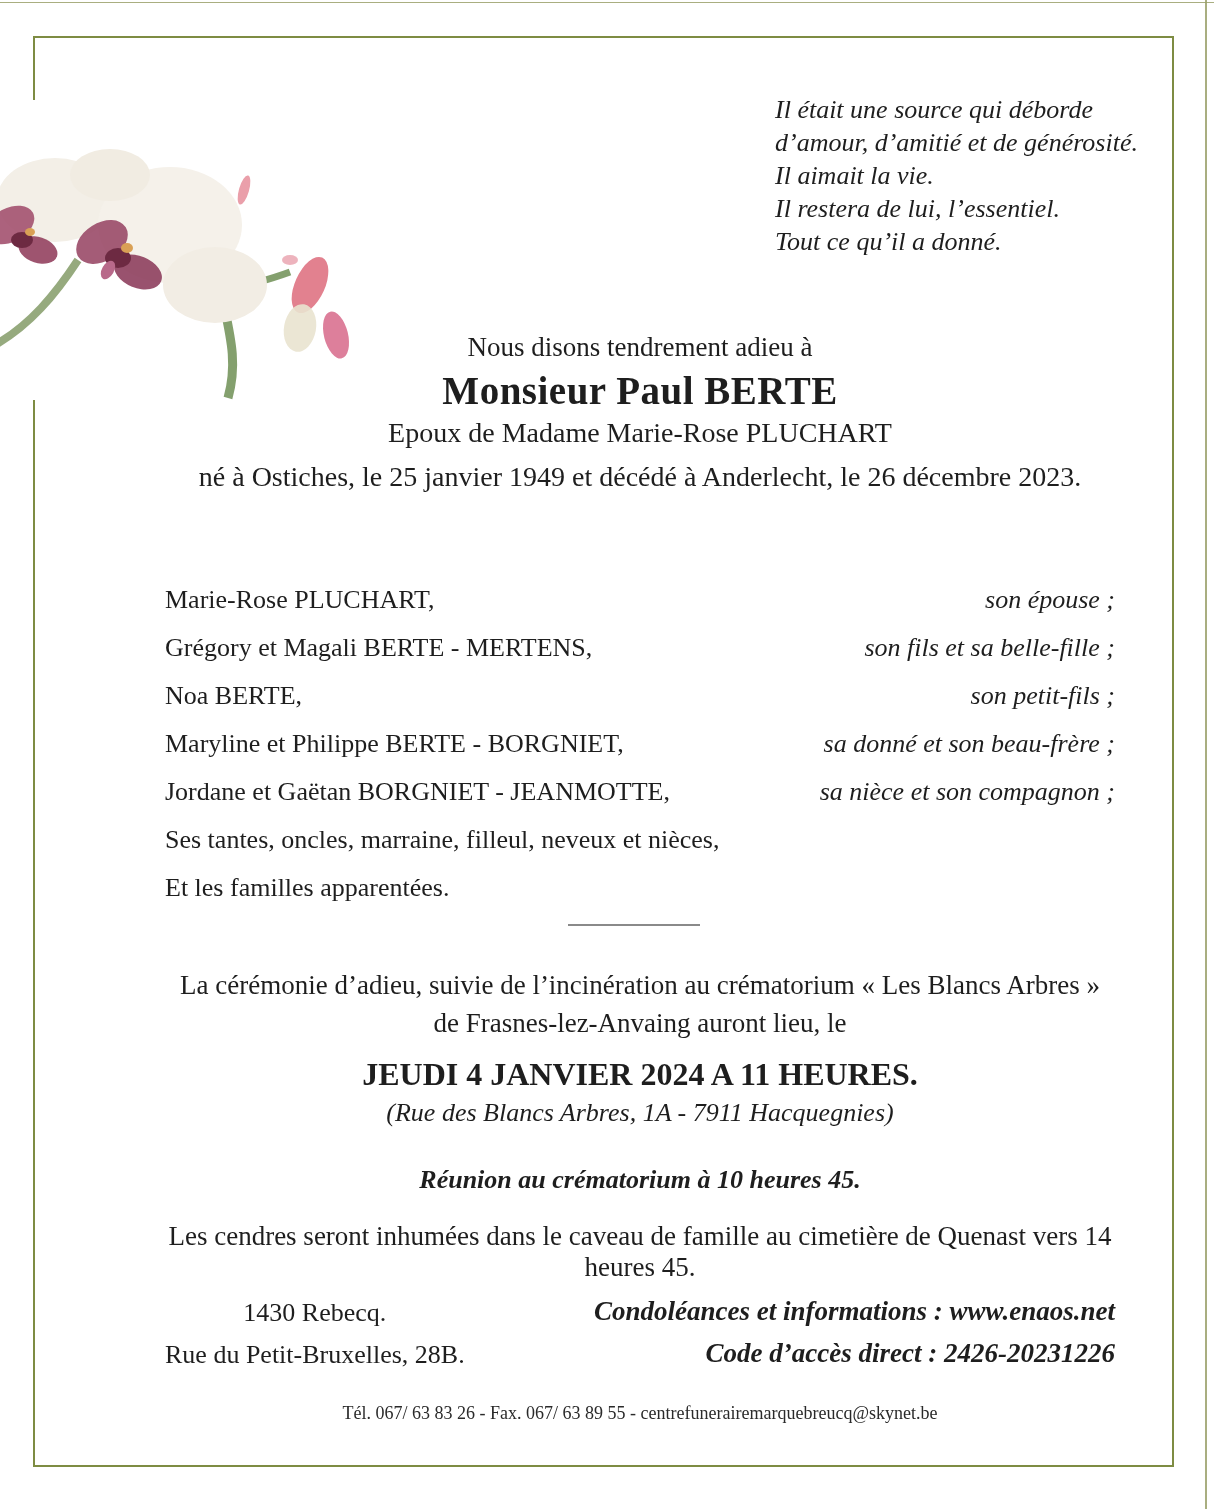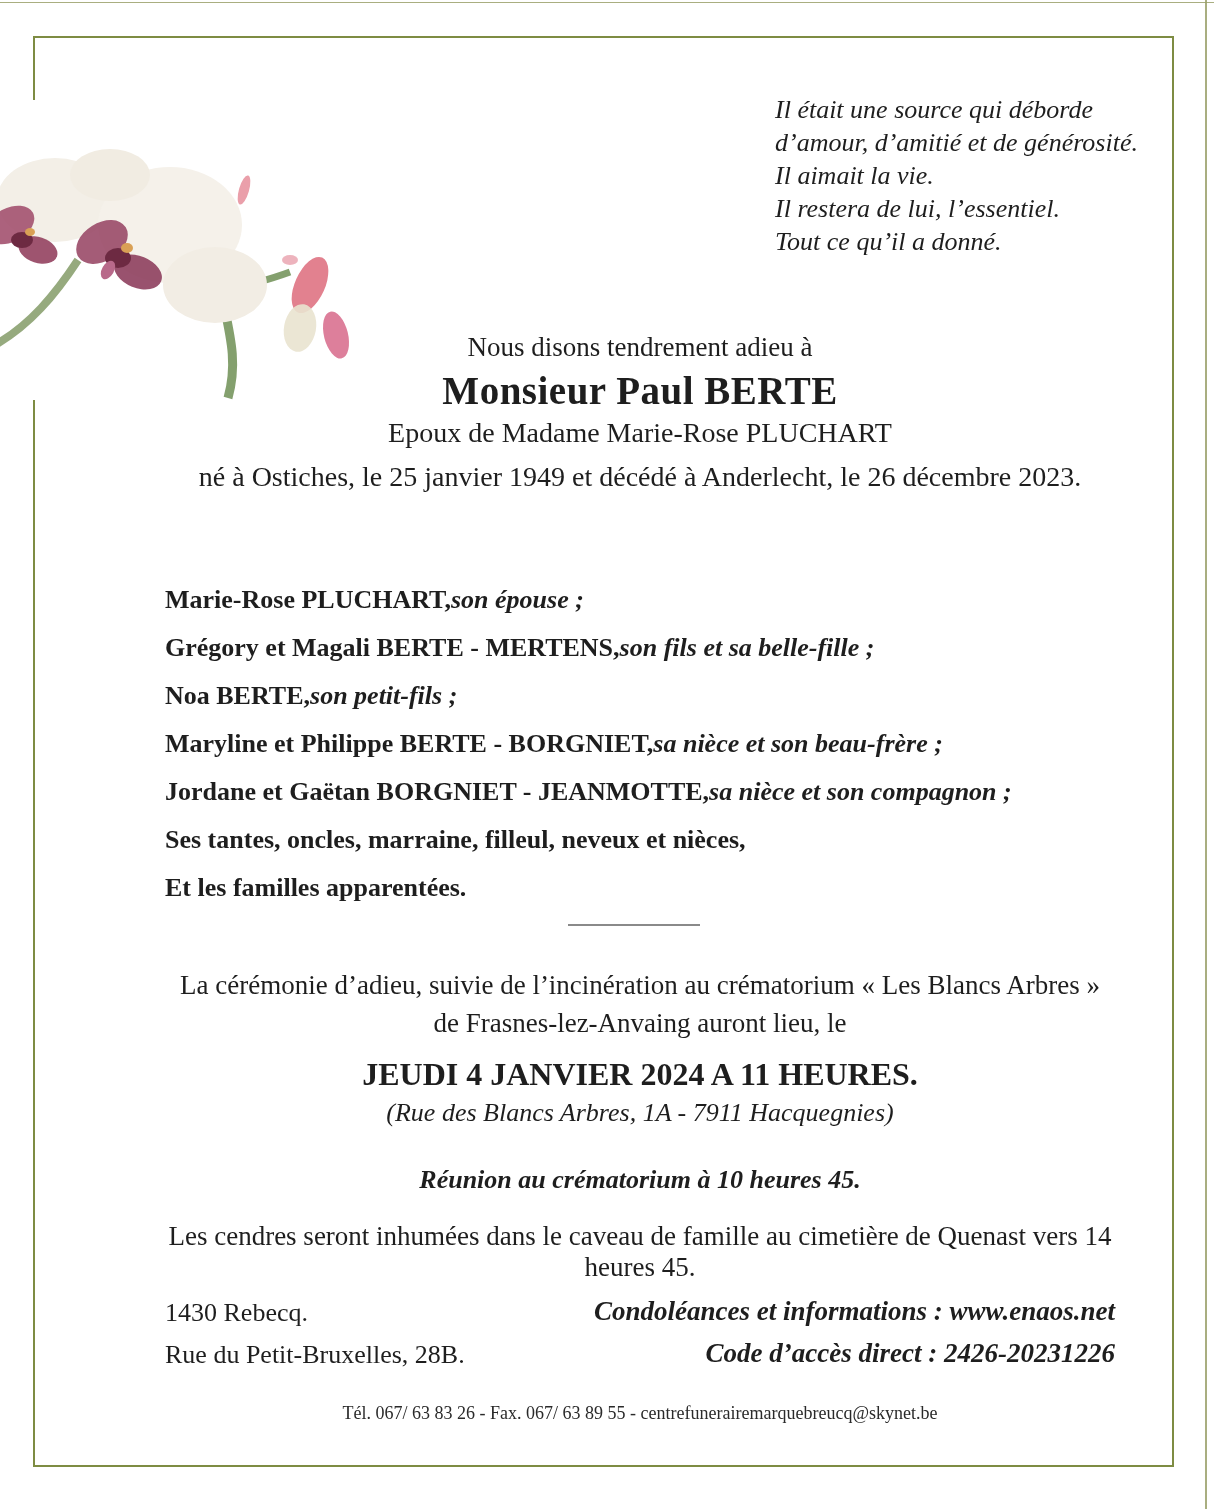--- a/index.html
+++ b/index.html
@@ -33,30 +33,30 @@
     text-align:left;
   }
   
   .col{position:absolute;left:165px;width:950px;text-align:center;}
   .intro{top:332px;font-size:27px;font-family:Liberation Serif, serif;}
   .name{top:368px;font-size:39px;font-weight:bold;letter-spacing:.5px;}
   .epoux{top:417px;font-size:28px;}
   .life{top:461px;font-size:28px;}
   .invite{top:521px;font-size:27px;font-style:italic;text-align:left;padding-left:92px;box-sizing:border-box;}
   .family{top:576px;}
-  .family .row{display:flex;justify-content:flex-start;height:48px;line-height:48px;font-size:26px;font-weight:bold;}
+  .family .row{display:flex;justify-content:space-between;height:48px;line-height:48px;font-size:26px;}
   .family .names{text-align:left;white-space:nowrap;}
   .family .relation{text-align:right;font-style:italic;white-space:nowrap;}
   .divider{position:absolute;left:568px;top:924px;width:132px;height:2px;background:#8a8a8a;}
   .ceremony{top:966px;font-size:27px;line-height:38px;}
   .bigdate{top:1056px;font-size:32px;font-weight:bold;}
   .addr-paren{top:1098px;font-size:26px;font-style:italic;}
   .reunion{top:1165px;font-size:26px;font-weight:bold;font-style:italic;}
   .ashes{top:1221px;font-size:27px;}
-  .contact-left{position:absolute;left:165px;top:1292px;text-align:left;font-size:26px;line-height:42px;}
+  .contact-left{position:absolute;left:165px;top:1292px;text-align:center;font-size:26px;line-height:42px;}
   .contact-right{position:absolute;right:99px;top:1290px;text-align:right;font-size:27px;line-height:42px;font-weight:bold;font-style:italic;}
   .footer{top:1400px;font-size:18px;line-height:26px;color:#2a2a2a;}
 </style>
 </head>
 <body>
 
 <div class="page">
 
   <div class="outer-top"></div>
   <div class="outer-right"></div>
@@ -115,21 +115,21 @@
     <div class="row">
       <span class="names">Grégory et Magali BERTE - MERTENS,</span>
       <span class="relation">son fils et sa belle-fille ;</span>
     </div>
     <div class="row">
       <span class="names">Noa BERTE,</span>
       <span class="relation">son petit-fils ;</span>
     </div>
     <div class="row">
       <span class="names">Maryline et Philippe BERTE - BORGNIET,</span>
-      <span class="relation">sa nièce et son beau-frère ;</span>
+      <span class="relation">sa donné et son beau-frère ;</span>
     </div>
     <div class="row">
       <span class="names">Jordane et Gaëtan BORGNIET - JEANMOTTE,</span>
       <span class="relation">sa nièce et son compagnon ;</span>
     </div>
     <div class="row">
       <span class="names">Ses tantes, oncles, marraine, filleul, neveux et nièces,</span>
     </div>
     <div class="row">
       <span class="names">Et les familles apparentées.</span>

